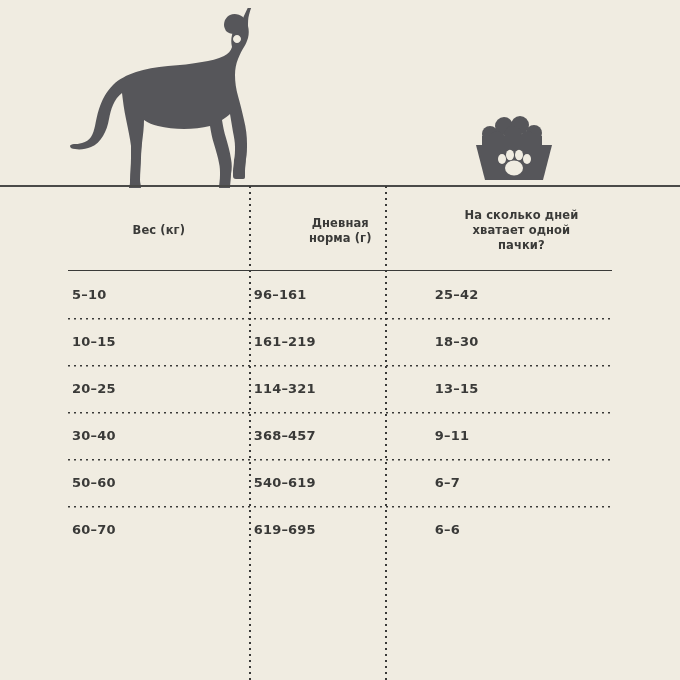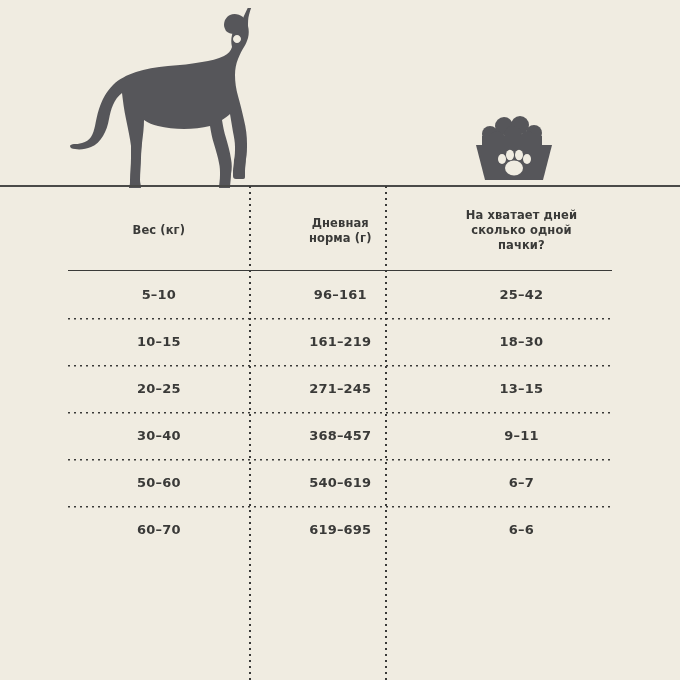--- a/index.html
+++ b/index.html
@@ -71,21 +71,21 @@
     color: #3a3a38;
     padding: 8px 4px 16px 4px;
     text-align: center;
     vertical-align: middle;
     letter-spacing: 0.1px;
   }
   .feed-table td {
     font-size: 13px;
     font-weight: bold;
     color: #3a3a38;
-    text-align: center;
+    text-align: left;
     vertical-align: middle;
     height: 47px;
     padding: 0 4px;
     letter-spacing: 0.2px;
   }
   .feed-table tbody tr {
     background-image:
       repeating-linear-gradient(to right, #3a3a38 0 2px, transparent 2px 6px);
     background-size: 100% 1.5px;
     background-position: 0 0;
@@ -246,40 +246,40 @@
       <thead>
         <tr>
           <th>
             <div>Вес (кг)</div>
           </th>
           <th>
             <div>Дневная</div>
             <div>норма (г)</div>
           </th>
           <th>
-            <div>На хватает дней</div>
-            <div>сколько одной</div>
+            <div>На сколько дней</div>
+            <div>хватает одной</div>
             <div>пачки?</div>
           </th>
         </tr>
       </thead>
       <tbody>
         <tr class="first-row">
           <td>5–10</td>
           <td>96–161</td>
           <td>25–42</td>
         </tr>
         <tr>
           <td>10–15</td>
           <td>161–219</td>
           <td>18–30</td>
         </tr>
         <tr>
           <td>20–25</td>
-          <td>271–245</td>
+          <td>114–321</td>
           <td>13–15</td>
         </tr>
         <tr>
           <td>30–40</td>
           <td>368–457</td>
           <td>9–11</td>
         </tr>
         <tr>
           <td>50–60</td>
           <td>540–619</td>

